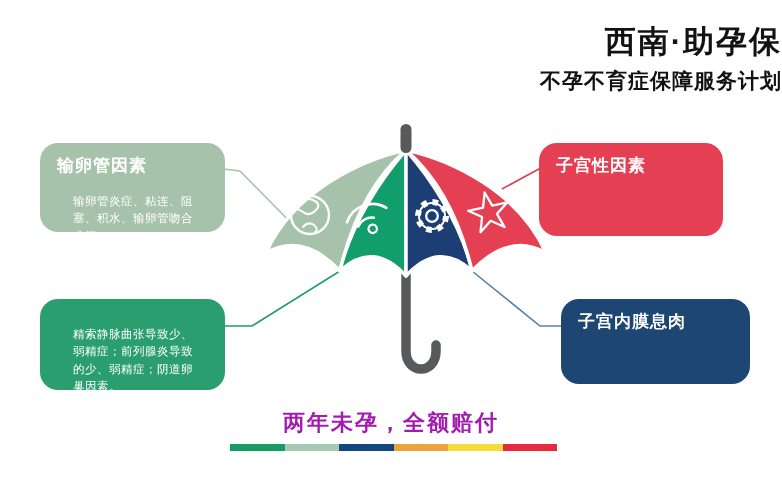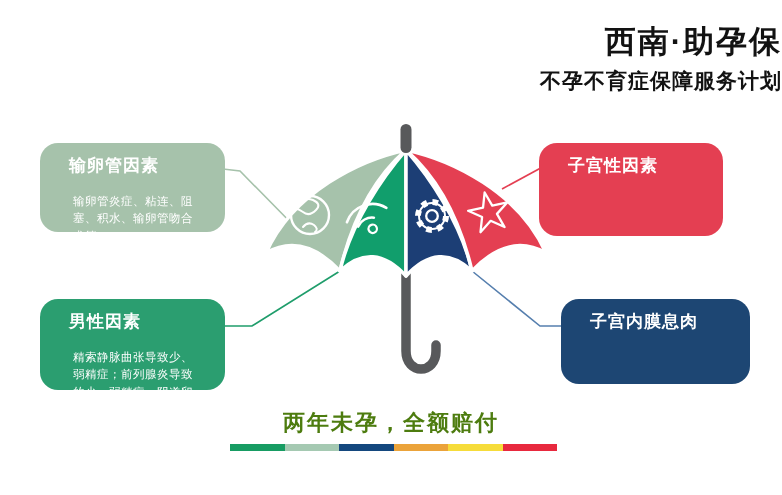--- a/index.html
+++ b/index.html
@@ -8,29 +8,29 @@
     position:relative;width:782px;height:495px;background:#ffffff;overflow:hidden;
   }
   .header{position:absolute;left:0;top:24px;width:100%;text-align:right;color:#121212;}
   .title{font-size:31px;font-weight:900;letter-spacing:2px;line-height:1.15;}
   .subtitle{font-size:21px;font-weight:700;letter-spacing:1px;margin-top:7px;}
   .svg-layer{position:absolute;left:0;top:0;width:782px;height:495px;pointer-events:none;}
   .factor-box{
     position:absolute;border-radius:18px;color:#ffffff;
     padding:11px 16px 10px 17px;box-sizing:border-box;
   }
-  .factor-title{font-size:17px;font-weight:800;letter-spacing:1px;margin:0 0 6px 12px;}
+  .factor-title{font-size:17px;font-weight:800;letter-spacing:1px;margin:0 0 6px 0;}
   .factor-body{font-size:11.5px;line-height:1.5;letter-spacing:0.5px;margin:16px;}
   .box-tl{left:40px;top:143px;width:185px;height:89px;}
   .box-tr{left:539px;top:143px;width:184px;height:93px;}
   .box-bl{left:40px;top:299px;width:185px;height:91px;}
   .box-br{left:561px;top:299px;width:189px;height:85px;}
   .tagline{
     position:absolute;left:0;top:408px;width:100%;text-align:center;
-    font-size:22px;font-weight:800;letter-spacing:2px;color:#4d7c0f;
+    font-size:22px;font-weight:800;letter-spacing:2px;color:#a21caf;
   }
   .color-bar{
     position:absolute;left:230px;top:444px;width:327px;height:7px;
     display:flex;flex-direction:row;
   }
   .color-bar span{flex:1 1 0;height:100%;}
 </style>
 </head>
 <body>
 
@@ -83,21 +83,20 @@
   <div class="factor-box box-tl" style="background-color: rgb(166, 194, 171);">
     <p class="factor-title">输卵管因素</p>
     <p class="factor-body">输卵管炎症、粘连、阻塞、积水、输卵管吻合术等。</p>
   </div>
 
   <div class="factor-box box-tr" style="background-color: rgb(228, 63, 82);">
     <p class="factor-title">子宫性因素</p>
   </div>
 
   <div class="factor-box box-bl" style="background-color: rgb(43, 158, 112);">
-    <p class="factor-title">男性因素</p>
     <p class="factor-body">精索静脉曲张导致少、弱精症；前列腺炎导致的少、弱精症；阴道卵巢因素。</p>
   </div>
 
   <div class="factor-box box-br" style="background-color: rgb(29, 70, 115);">
     <p class="factor-title">子宫内膜息肉</p>
   </div>
 
   <div class="tagline">两年未孕，全额赔付</div>
 
   <div class="color-bar">

